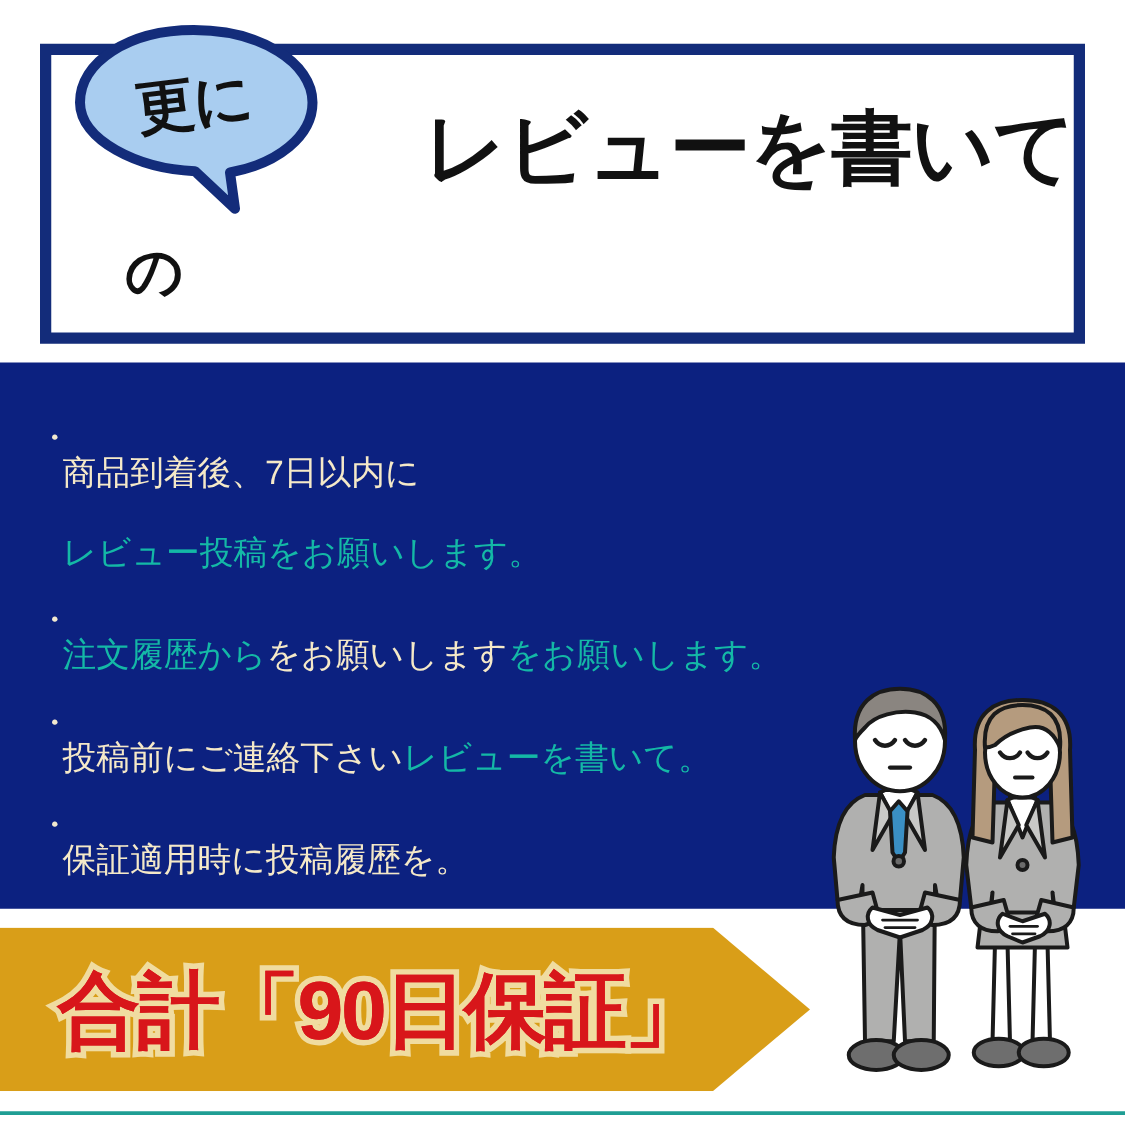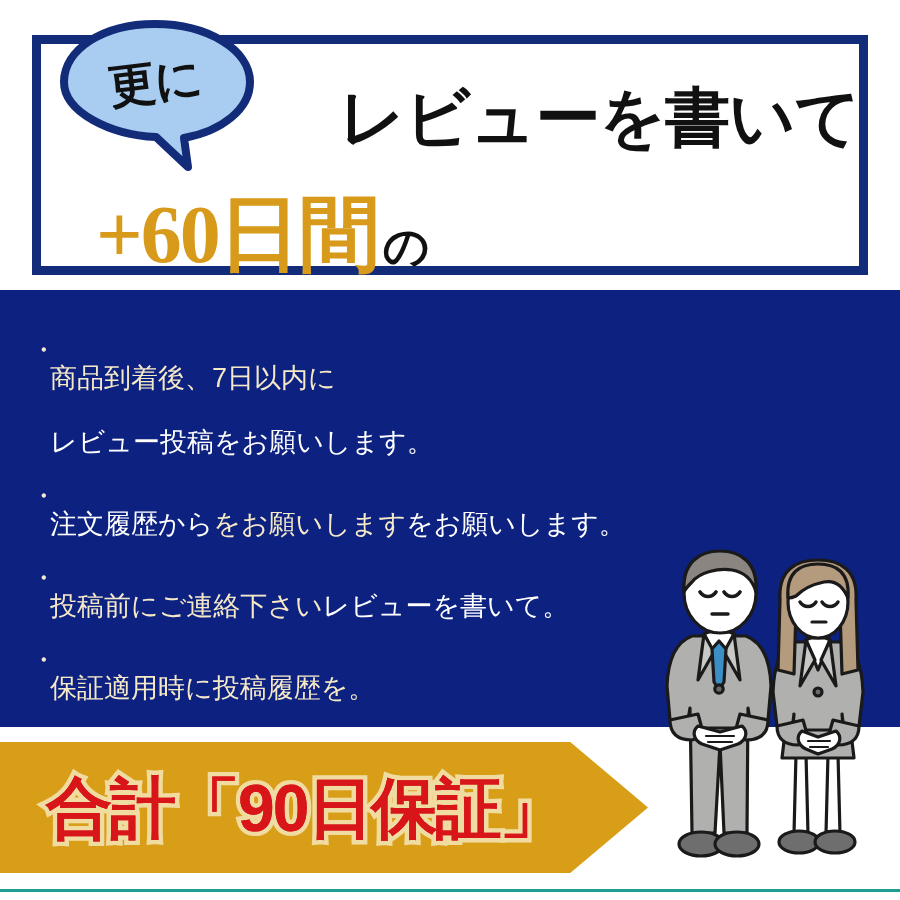--- a/index.html
+++ b/index.html
@@ -20,21 +20,20 @@
   
   #header-frame {
     position: absolute;
     left: 32px;
     top: 35px;
     width: 836px;
     height: 240px;
     box-sizing: border-box;
     border: 9px solid #132C7A;
     background: #ffffff;
-    font-family: Liberation Serif, serif;
   }
 
   
   #speech-bubble {
     position: absolute;
     left: 60px;
     top: 21px;
     width: 214px;
     height: 150px;
     z-index: 6;
@@ -124,21 +123,21 @@
   }
   .bullet-lines { flex: 1 1 auto; }
   .bline {
     font-size: 27px;
     line-height: 36px;
     white-space: nowrap;
     font-weight: 400;
     margin-top: 28px;
   }
   .c-cream { color: #F5E9C8; }
-  .c-white { color: #ffffff; }
+  .c-white { color: #14b8a6; }
 
   
   #gold-banner {
     position: absolute;
     left: 0;
     top: 742px;
     width: 648px;
     height: 131px;
     background: #D99E18;
     -webkit-clip-path: polygon(0 0, 88% 0, 100% 50%, 88% 100%, 0 100%);
@@ -193,21 +192,20 @@
 </head>
 <body>
 
 <div id="banner">
 
   <div id="header-frame">
 
     <div id="headline-1">レビューを書いて</div>
 
     <div id="headline-2">
-      <span class="hl2-gold">+60日間</span>
       <span class="hl2-no">の</span>
     </div>
 
   </div>
 
   <div id="speech-bubble">
     <svg viewBox="0 0 214 150" xmlns="http://www.w3.org/2000/svg" aria-hidden="true">
       <g>
         <path d="M95 3 C148 3 190 29 190 61 C190 88 162 110 124 117
                  L128 146 L96 116

